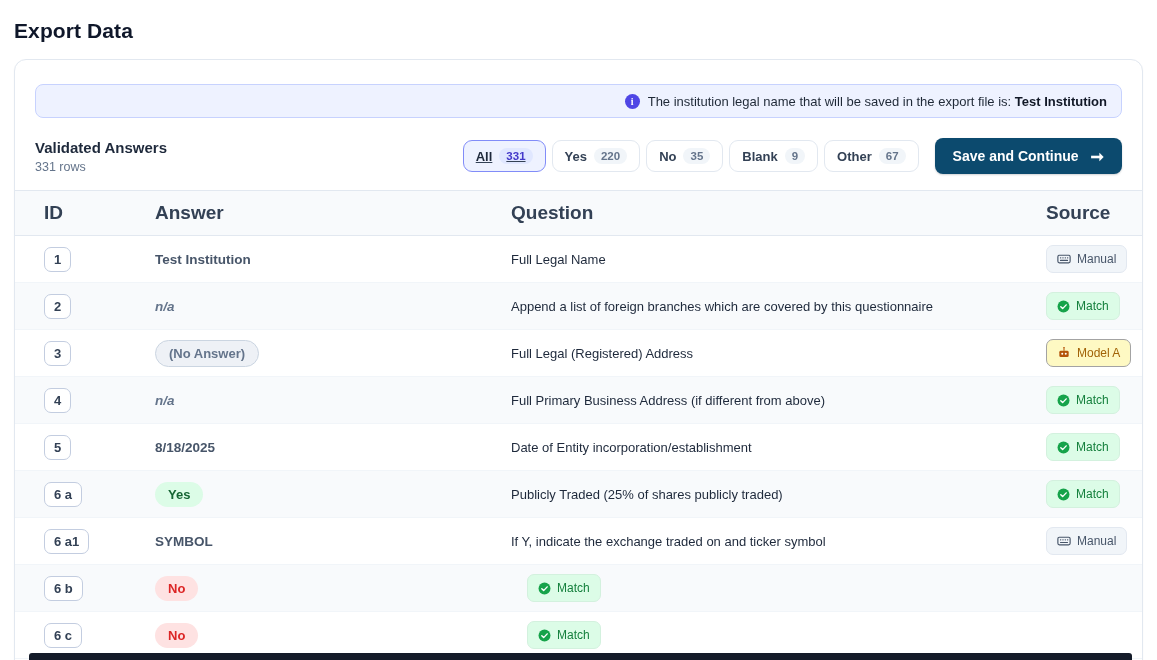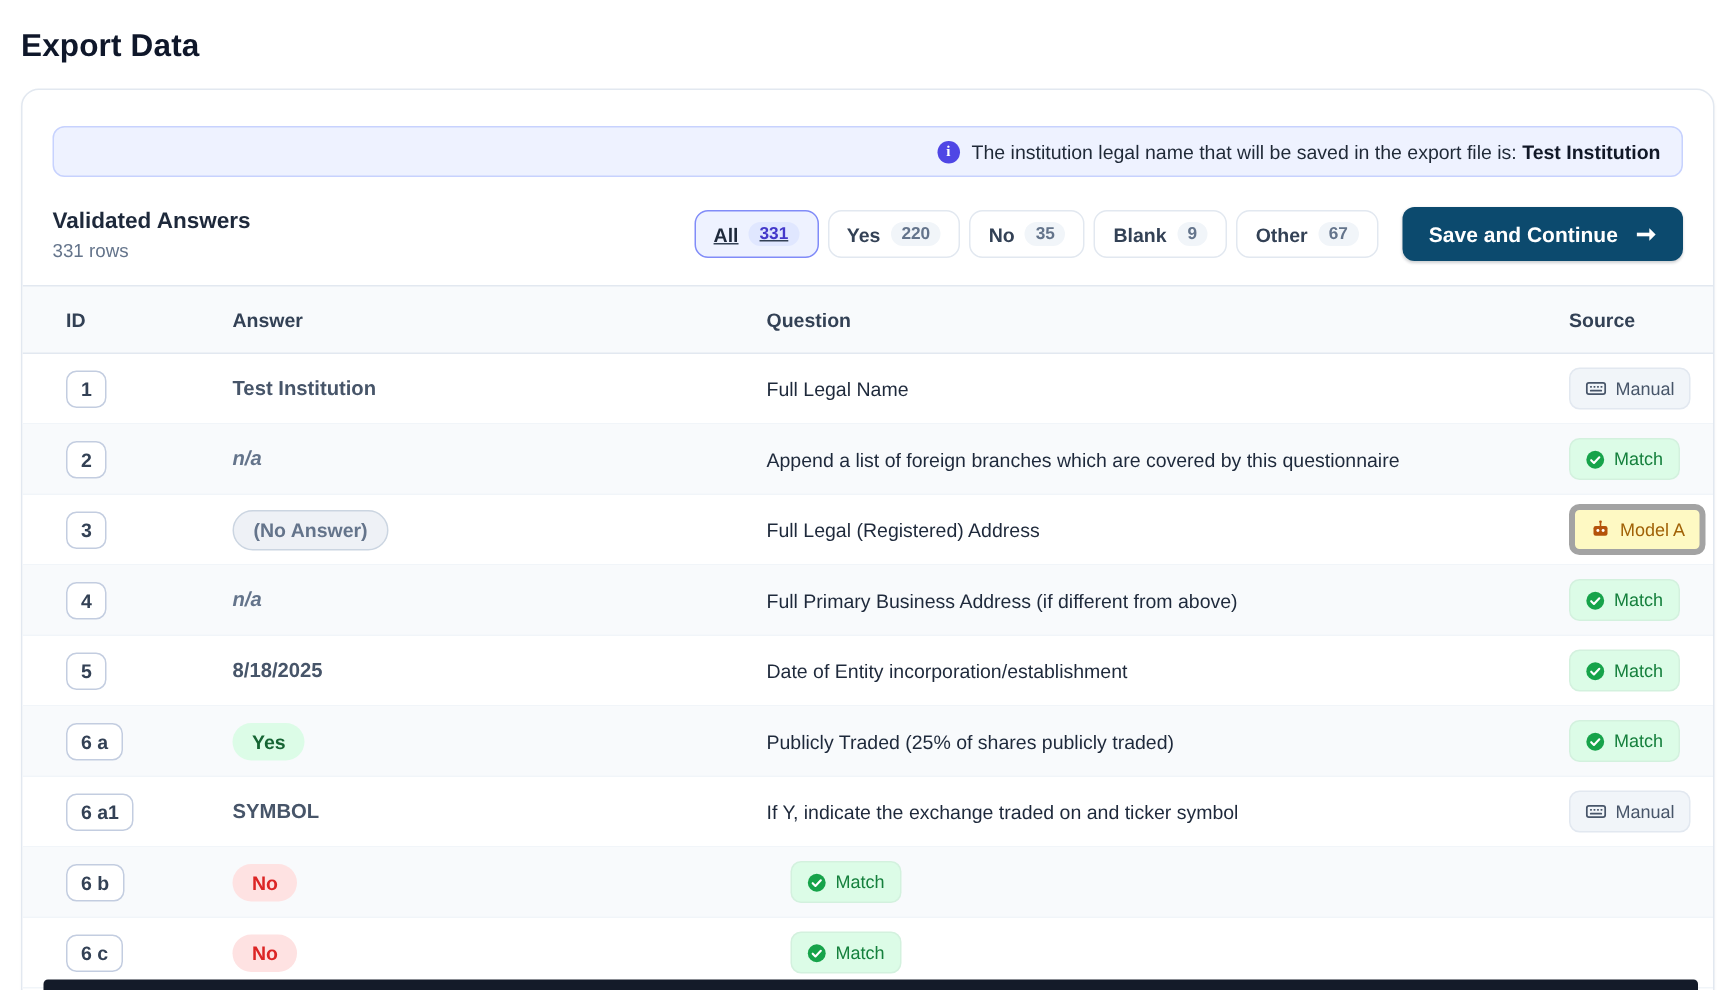--- a/index.html
+++ b/index.html
@@ -123,21 +123,21 @@
     display: grid;
     grid-template-columns: 120px 356px 1fr 92px;
     align-items: center;
     padding: 0 20px;
   }
   .thead {
     height: 46px;
     background: #f8fafc;
     border-top: 1px solid #e2e8f0;
     border-bottom: 1px solid #e2e8f0;
-    font-size: 13px;
+    font-size: 19px;
     font-weight: 700;
     color: #334155;
   }
   .th-id, .cell-id { padding-left: 9px; }
   .th-source, .cell-source { padding-left: 16px; }
   .trow {
     min-height: 47px;
     border-bottom: 1px solid #f1f5f9;
     background: #fff;
   }
@@ -173,21 +173,21 @@
     align-items: center;
     gap: 6px;
     padding: 6px 10px;
     border-radius: 7px;
     font-size: 12px;
     white-space: nowrap;
   }
   .badge-icon { display: inline-flex; align-items: center; }
   .badge-manual { background: #f1f5f9; border: 1px solid #e2e8f0; color: #475569; }
   .badge-match { background: #dcfce7; border: 1px solid #d3f1de; color: #15803d; }
-  .badge-model { background: #fef9c3; border: 4px solid #a3a3a3; color: #a16207; }
+  .badge-model { background: #fef9c3; border: 1px solid #a3a3a3; color: #a16207; }
   .bottom-strip {
     position: absolute;
     left: 29px;
     top: 653px;
     width: 1103px;
     height: 7px;
     background: #141b29;
     border-radius: 3px 3px 0 0;
     z-index: 5;
   }

